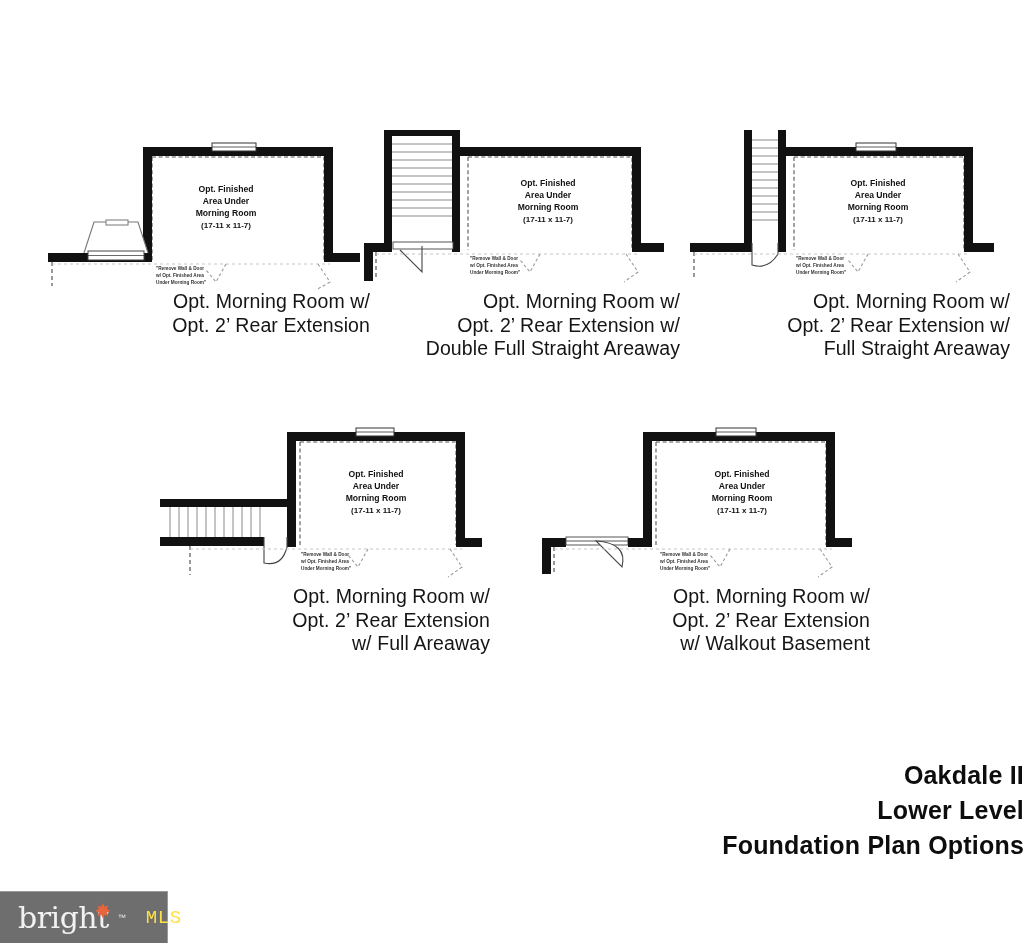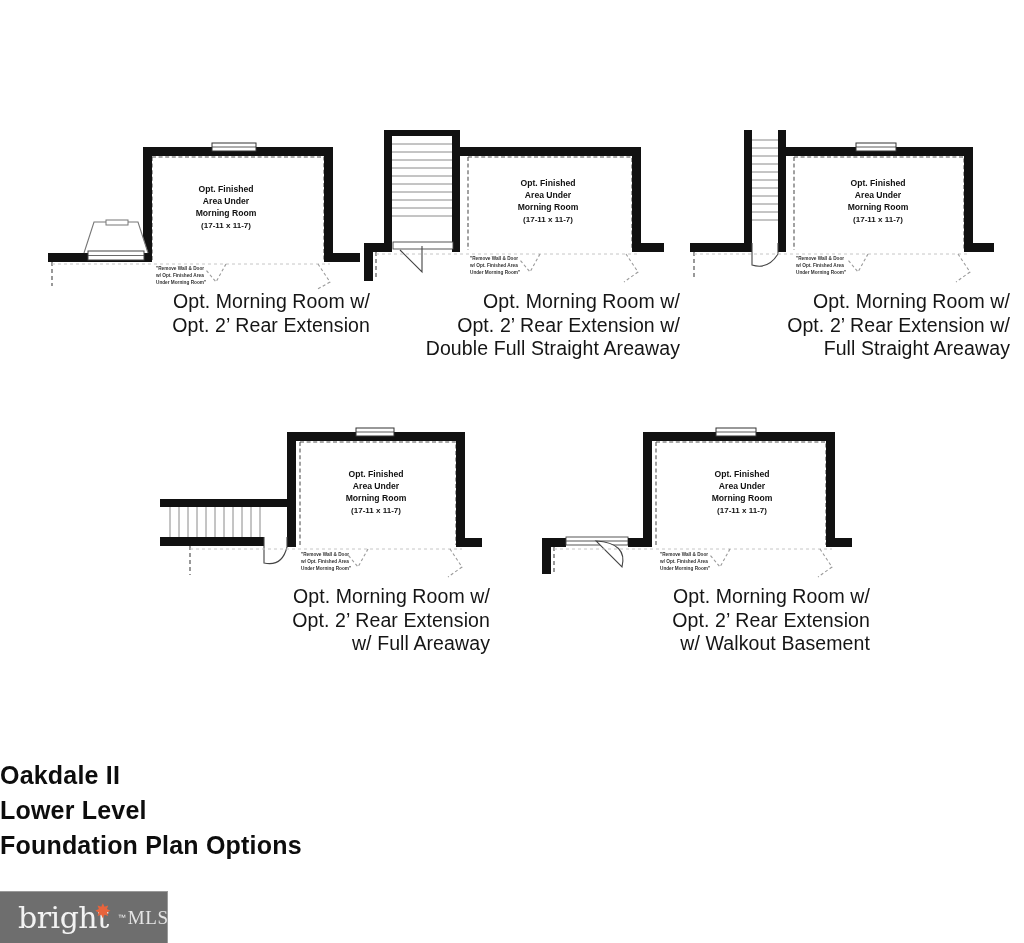--- a/index.html
+++ b/index.html
@@ -24,21 +24,21 @@
     line-height:23.5px;
     letter-spacing:.1px;
     color:#151515;
     white-space:pre-line;
   }
 
   
   .title{
     position:absolute;
     left:0;width:100%;
-    text-align:left;
+    text-align:right;
     font-weight:bold;
     font-size:25px;
     line-height:35px;
     letter-spacing:.2px;
     color:#0d0d0d;
     white-space:pre-line;
   }
 
   
   .watermark{
@@ -68,25 +68,25 @@
     line-height:1;
   }
   .wm-tm{
     font-family:"Liberation Sans", sans-serif;
     font-size:8px;
     color:#f2f2f2;
     vertical-align:super;
     margin-left:9px;
   }
   .wm-mls{
-    font-family:Liberation Serif, serif;
+    font-family:Liberation Mono, monospace;
     font-size:19px;
-    color:#e5e5e5;
+    color:#fde047;
     letter-spacing:.6px;
-    margin-left:2px;
+    margin-left:20px;
   }
   svg{display:block;overflow:visible;}
   .roomlabel{
     font-family:"Liberation Sans", sans-serif;
     font-size:8.6px;
     font-weight:bold;
     fill:#111;
   }
   .roomdim{
     font-family:"Liberation Sans", sans-serif;

